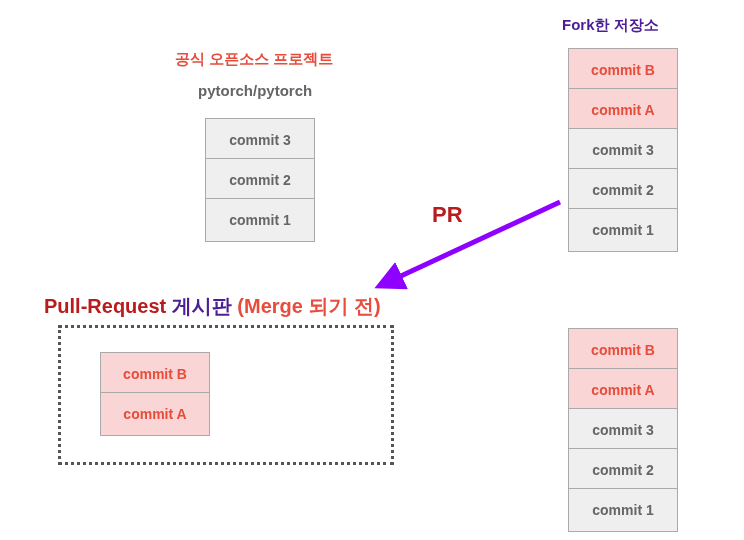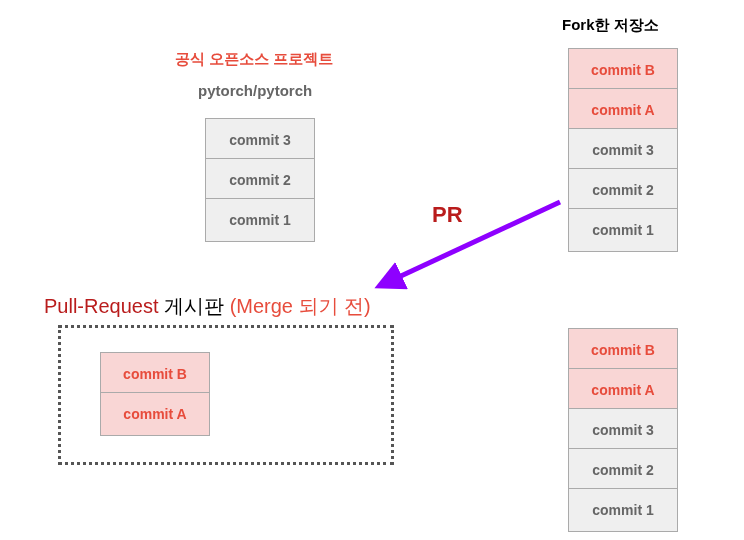--- a/index.html
+++ b/index.html
@@ -8,42 +8,42 @@
     height: 540px;
     position: relative;
     font-family: Arial, "Helvetica Neue", sans-serif;
     background: #fff;
     overflow: hidden;
   }
   .lbl { position: absolute; font-weight: bold; }
   .red { color: #e74c3c; }
   .gray { color: #666; }
   .purple { color: #b91c1c; }
-  .black { color: #000000; }
+  .black { color: #4c1d95; }
 
   .commit-box {
     position: absolute;
     width: 110px;
     height: 44px;
     border: 1px solid #aaa;
     display: flex;
     align-items: center;
     justify-content: center;
     font-weight: bold;
     font-size: 14px;
   }
   .commit-gray { background: #efefef; color: #666; }
   .commit-red  { background: #f9d6d5; color: #e74c3c; }
 
   .dashed-panel {
     position: absolute;
     border: 3px dotted #555;
   }
 
-  .pr-title { position: absolute; font-weight: normal; font-size: 20px; }
+  .pr-title { position: absolute; font-weight: bold; font-size: 20px; }
 
   .arrow { position: absolute; }
 </style>
 </head>
 <body>
 
 <div class="lbl red" style="left:175px; top:50px; font-size:15px;">공식 오픈소스 프로젝트</div>
 <div class="lbl gray" style="left:198px; top:82px; font-size:15px;">pytorch/pytorch</div>
 
 <div class="lbl black" style="left:562px; top:16px; font-size:15px;">Fork한 저장소</div>

